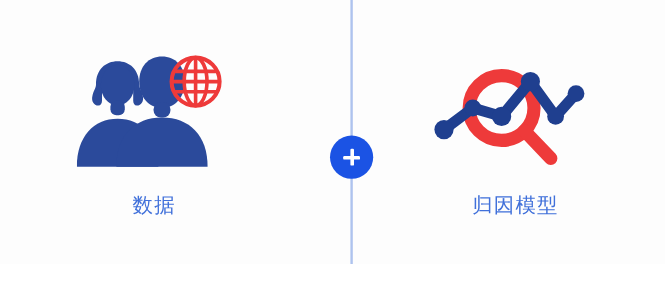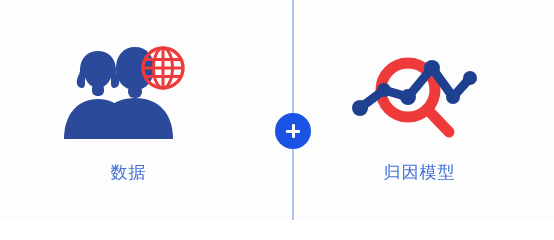--- a/index.html
+++ b/index.html
@@ -64,21 +64,21 @@
   }
 
   
   .panel {
     position: absolute;
     top: 0;
     height: 220px;
     width: 277px;
   }
   .panel.left  { left: 0; text-decoration: underline; }
-  .panel.right { left: 267px; }
+  .panel.right { left: 277px; }
 
   .panel-icon {
     position: absolute;
     left: 50%;
     transform: translateX(-50%);
   }
   .panel.left .panel-icon  { top: 44px; width: 130px; height: 100px; margin-left: -10px; }
   .panel.right .panel-icon { top: 46px; width: 140px; height: 100px; margin-left: 12px; }
 
   .panel-label {

